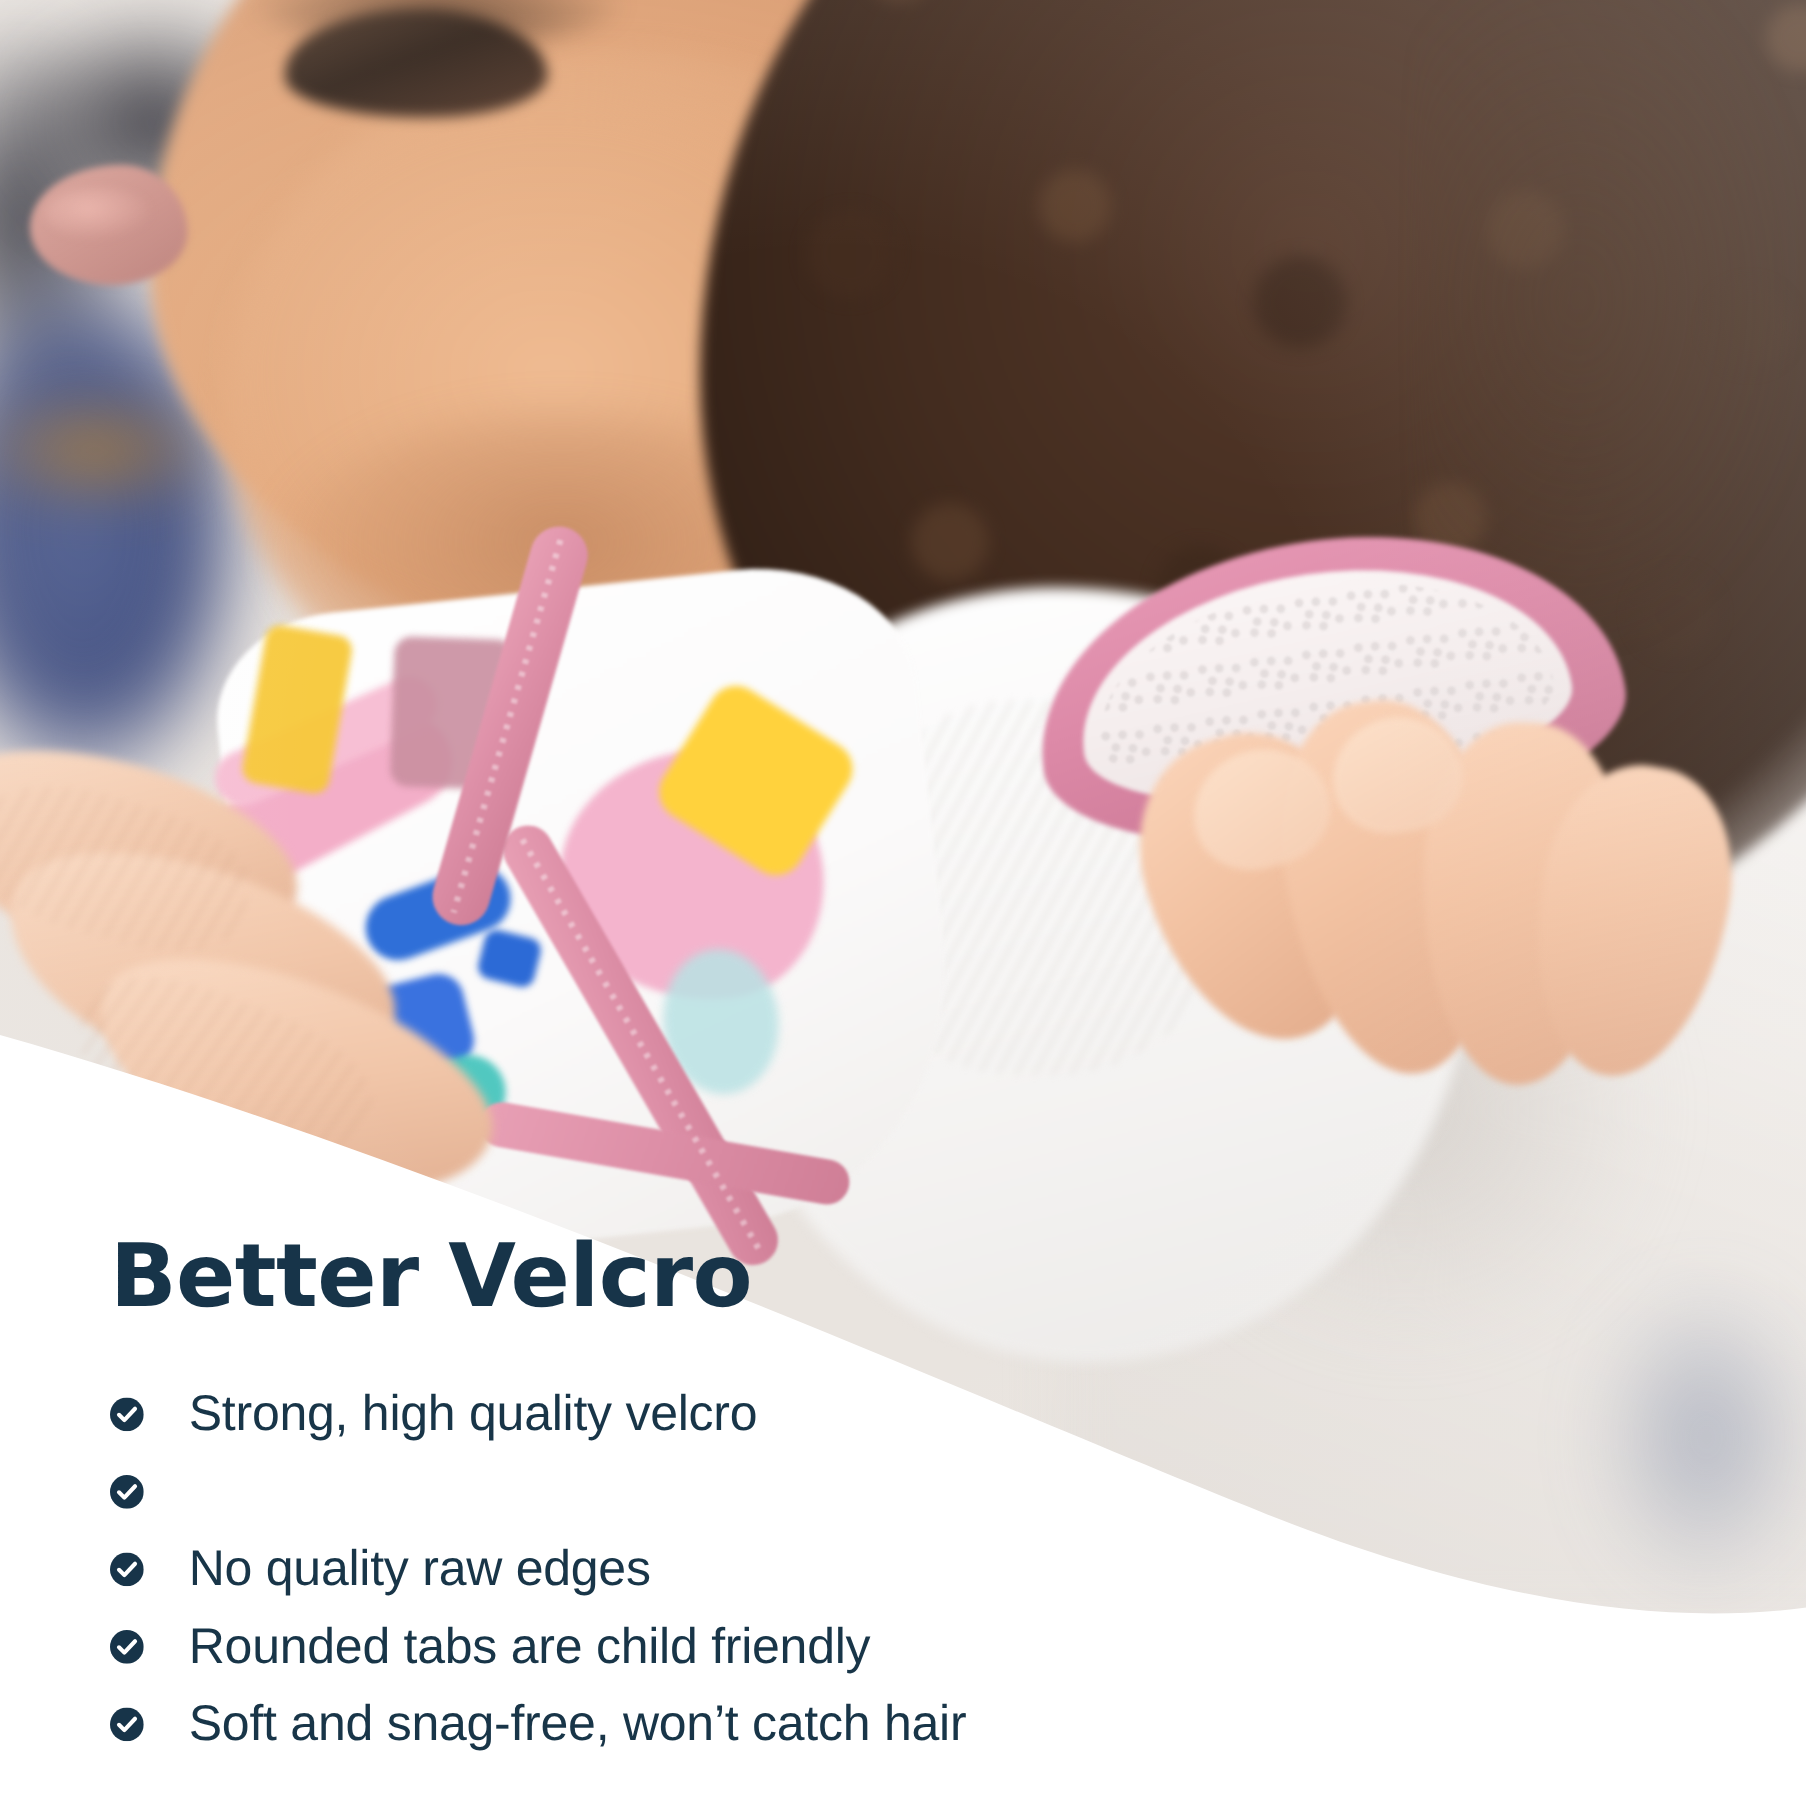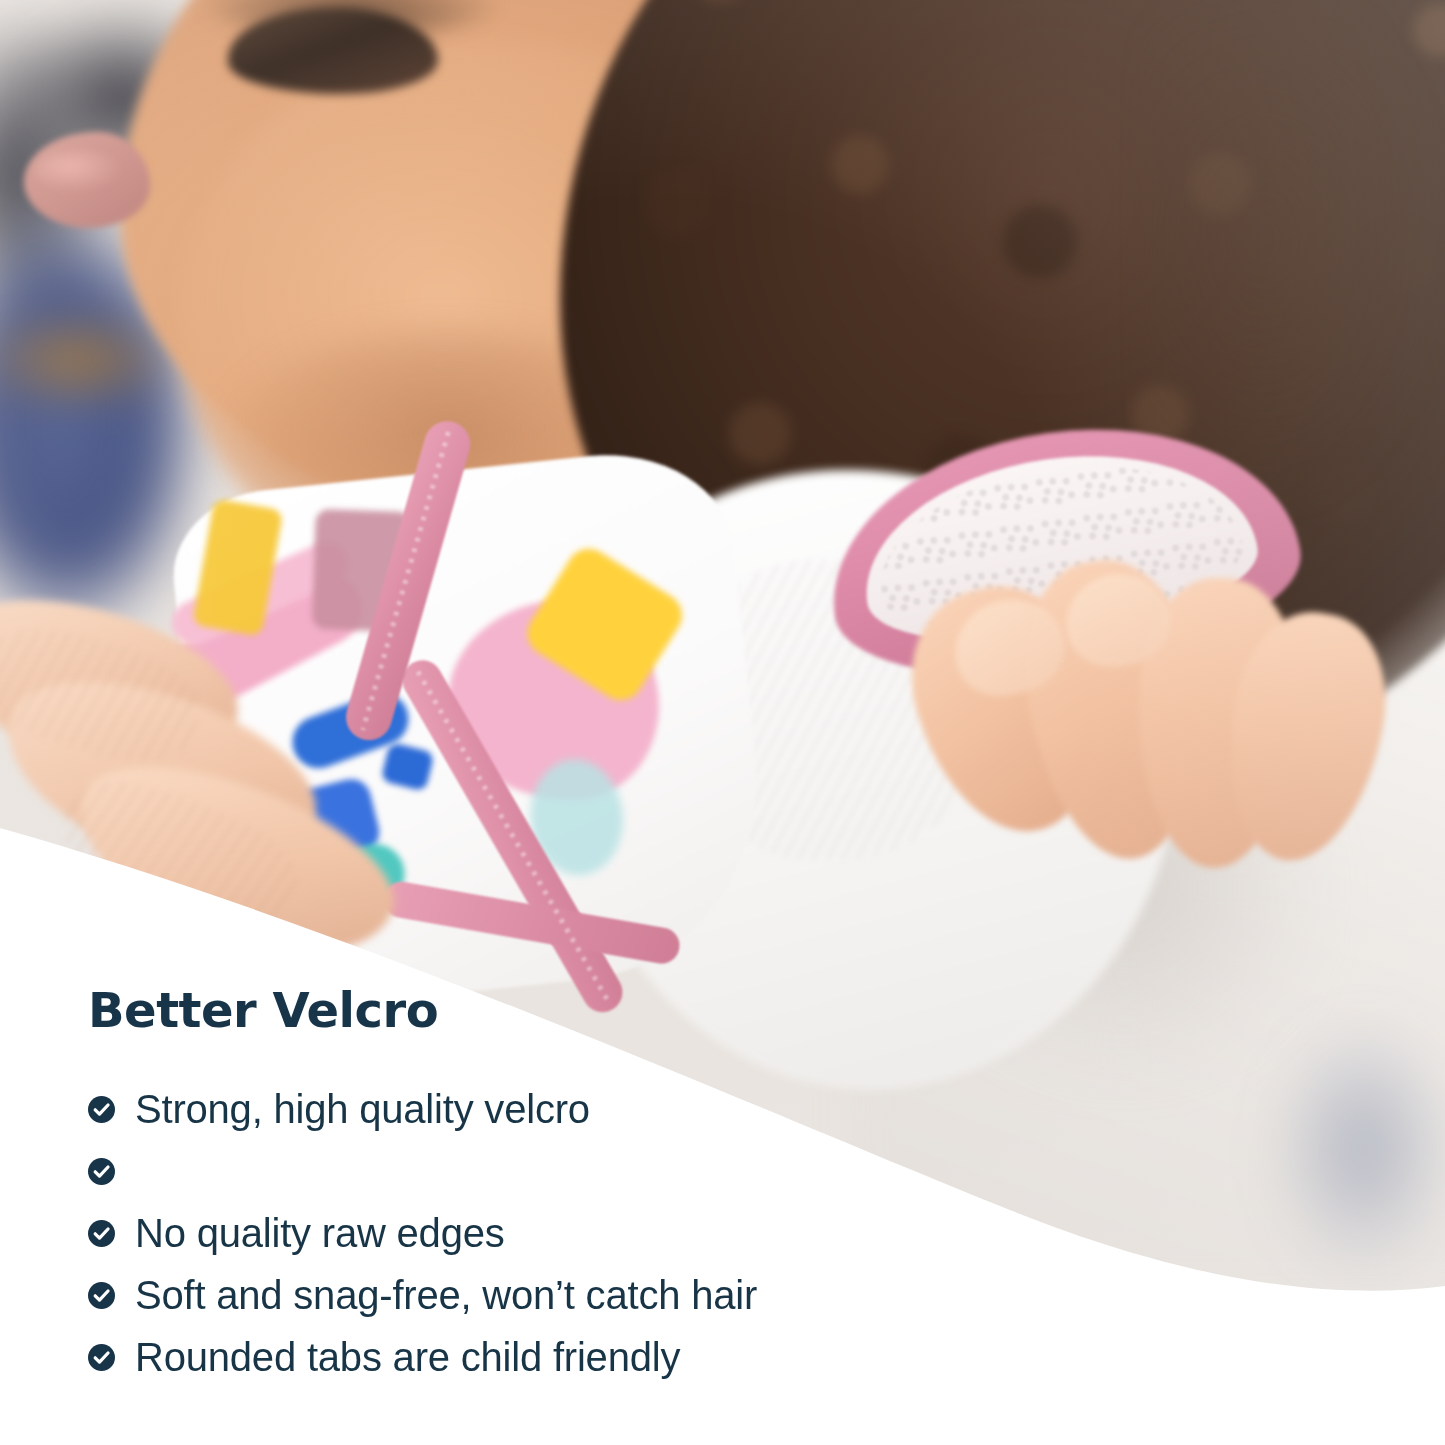--- a/index.html
+++ b/index.html
@@ -425,36 +425,36 @@
   
   .content {
     position: absolute;
     left: 88px;
     top: 986px;
     width: 860px;
   }
   .headline {
     font-family: "DejaVu Sans", sans-serif;
     font-weight: 700;
-    font-size: 48px;
+    font-size: 70px;
     line-height: 1.0;
     letter-spacing: -0.5px;
     color: #173449;
     margin: 0 0 44px 0;
     white-space: nowrap;
   }
   .bullets {
     list-style: none;
     margin: 0;
     padding: 0;
   }
   .bullet {
     display: flex;
     align-items: center;
-    gap: 20px;
+    gap: 36px;
     height: 62px;
   }
   .check-icon {
     flex: 0 0 auto;
     width: 27px; height: 27px;
     display: block;
   }
   .bullet-text {
     font-family: "Liberation Sans", sans-serif;
     font-weight: 400;
@@ -572,27 +572,27 @@
           <path d="M6.4 12.3 L10.2 16.1 L17.8 8.0" fill="none" stroke="#ffffff" stroke-width="2.9" stroke-linecap="round" stroke-linejoin="round"></path>
         </svg>
         <span class="bullet-text">No quality raw edges</span>
       </li>
 
       <li class="bullet">
         <svg class="check-icon" viewBox="0 0 24 24">
           <circle cx="12" cy="12" r="12" fill="#173449"></circle>
           <path d="M6.4 12.3 L10.2 16.1 L17.8 8.0" fill="none" stroke="#ffffff" stroke-width="2.9" stroke-linecap="round" stroke-linejoin="round"></path>
         </svg>
-        <span class="bullet-text">Soft and snag-free, won’t catch hair</span>
+        <span class="bullet-text">Rounded tabs are child friendly</span>
       </li>
 
       <li class="bullet">
         <svg class="check-icon" viewBox="0 0 24 24">
           <circle cx="12" cy="12" r="12" fill="#173449"></circle>
           <path d="M6.4 12.3 L10.2 16.1 L17.8 8.0" fill="none" stroke="#ffffff" stroke-width="2.9" stroke-linecap="round" stroke-linejoin="round"></path>
         </svg>
-        <span class="bullet-text">Rounded tabs are child friendly</span>
+        <span class="bullet-text">Soft and snag-free, won’t catch hair</span>
       </li>
 
     </ul>
   </div>
 
 </div>
 
 </body></html>

